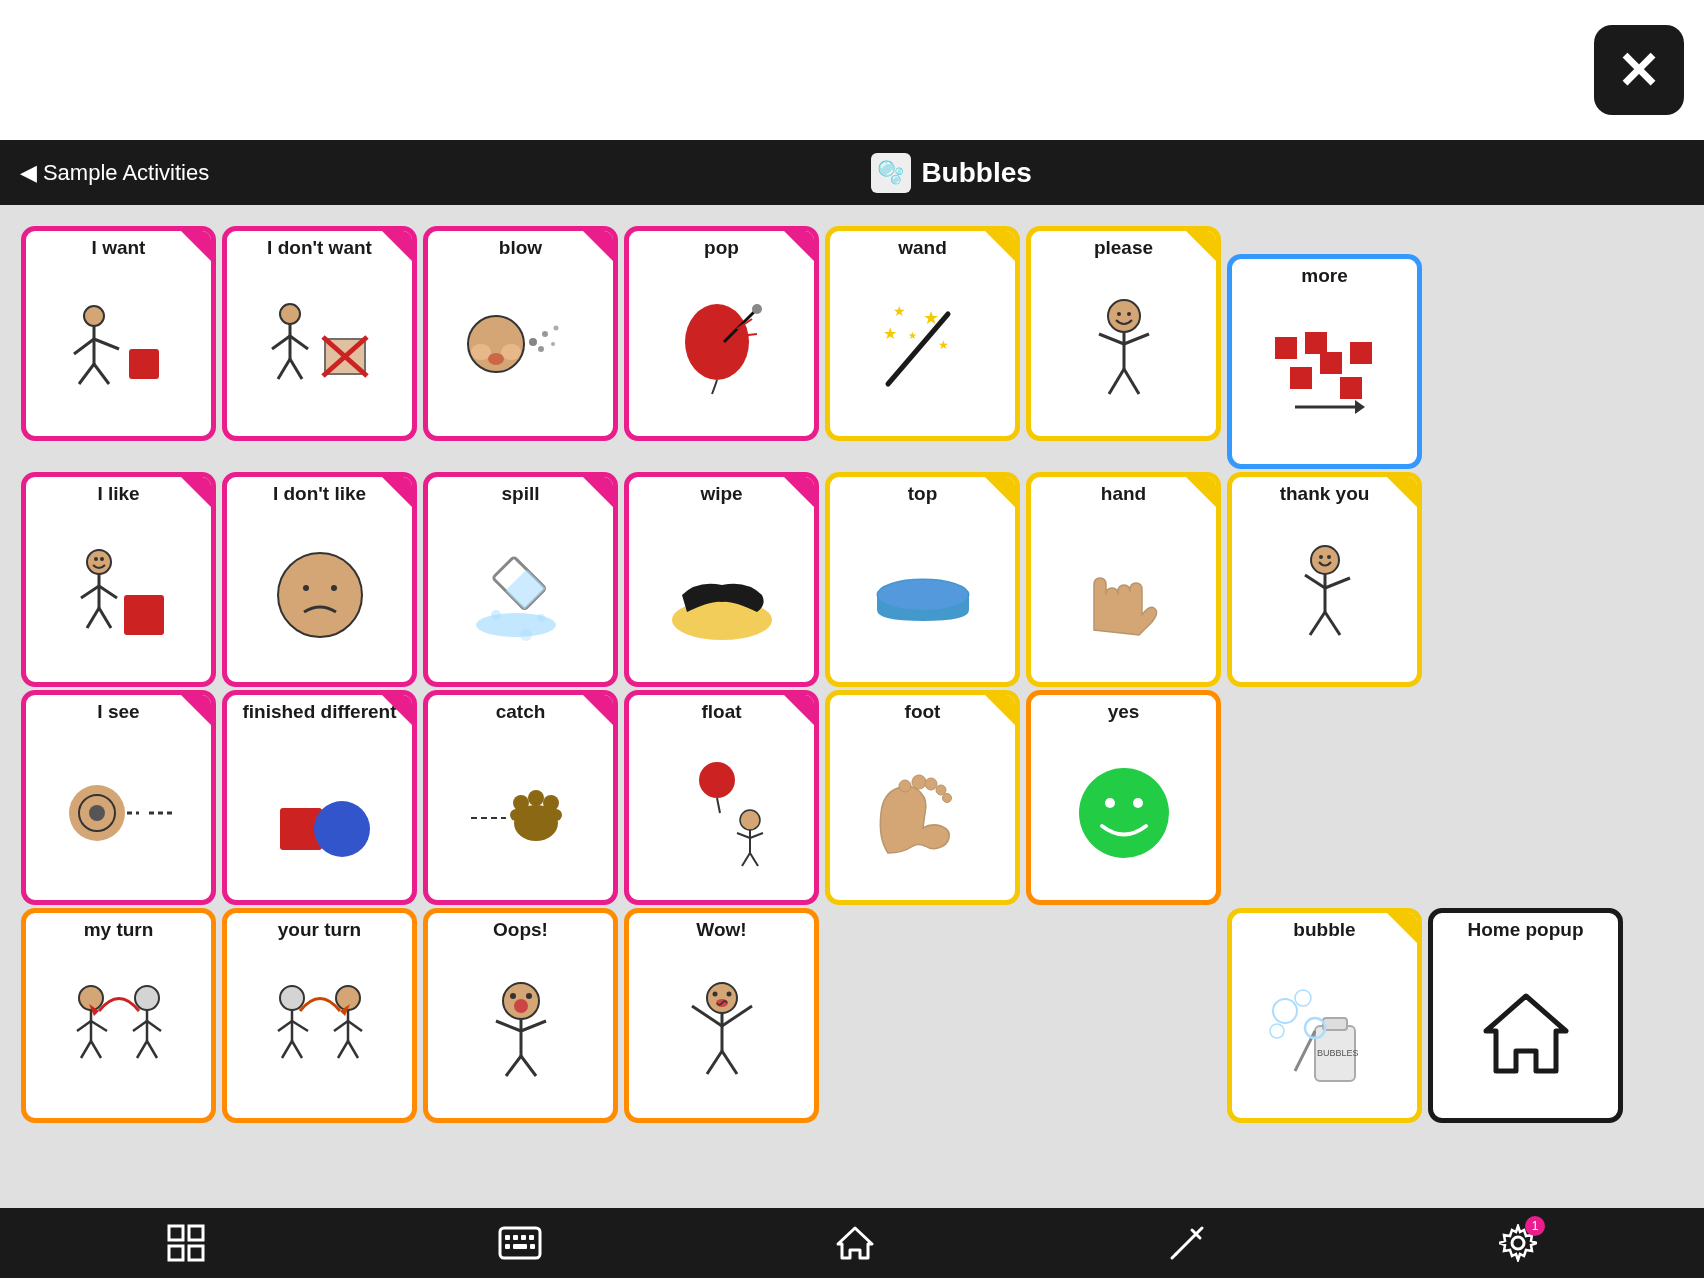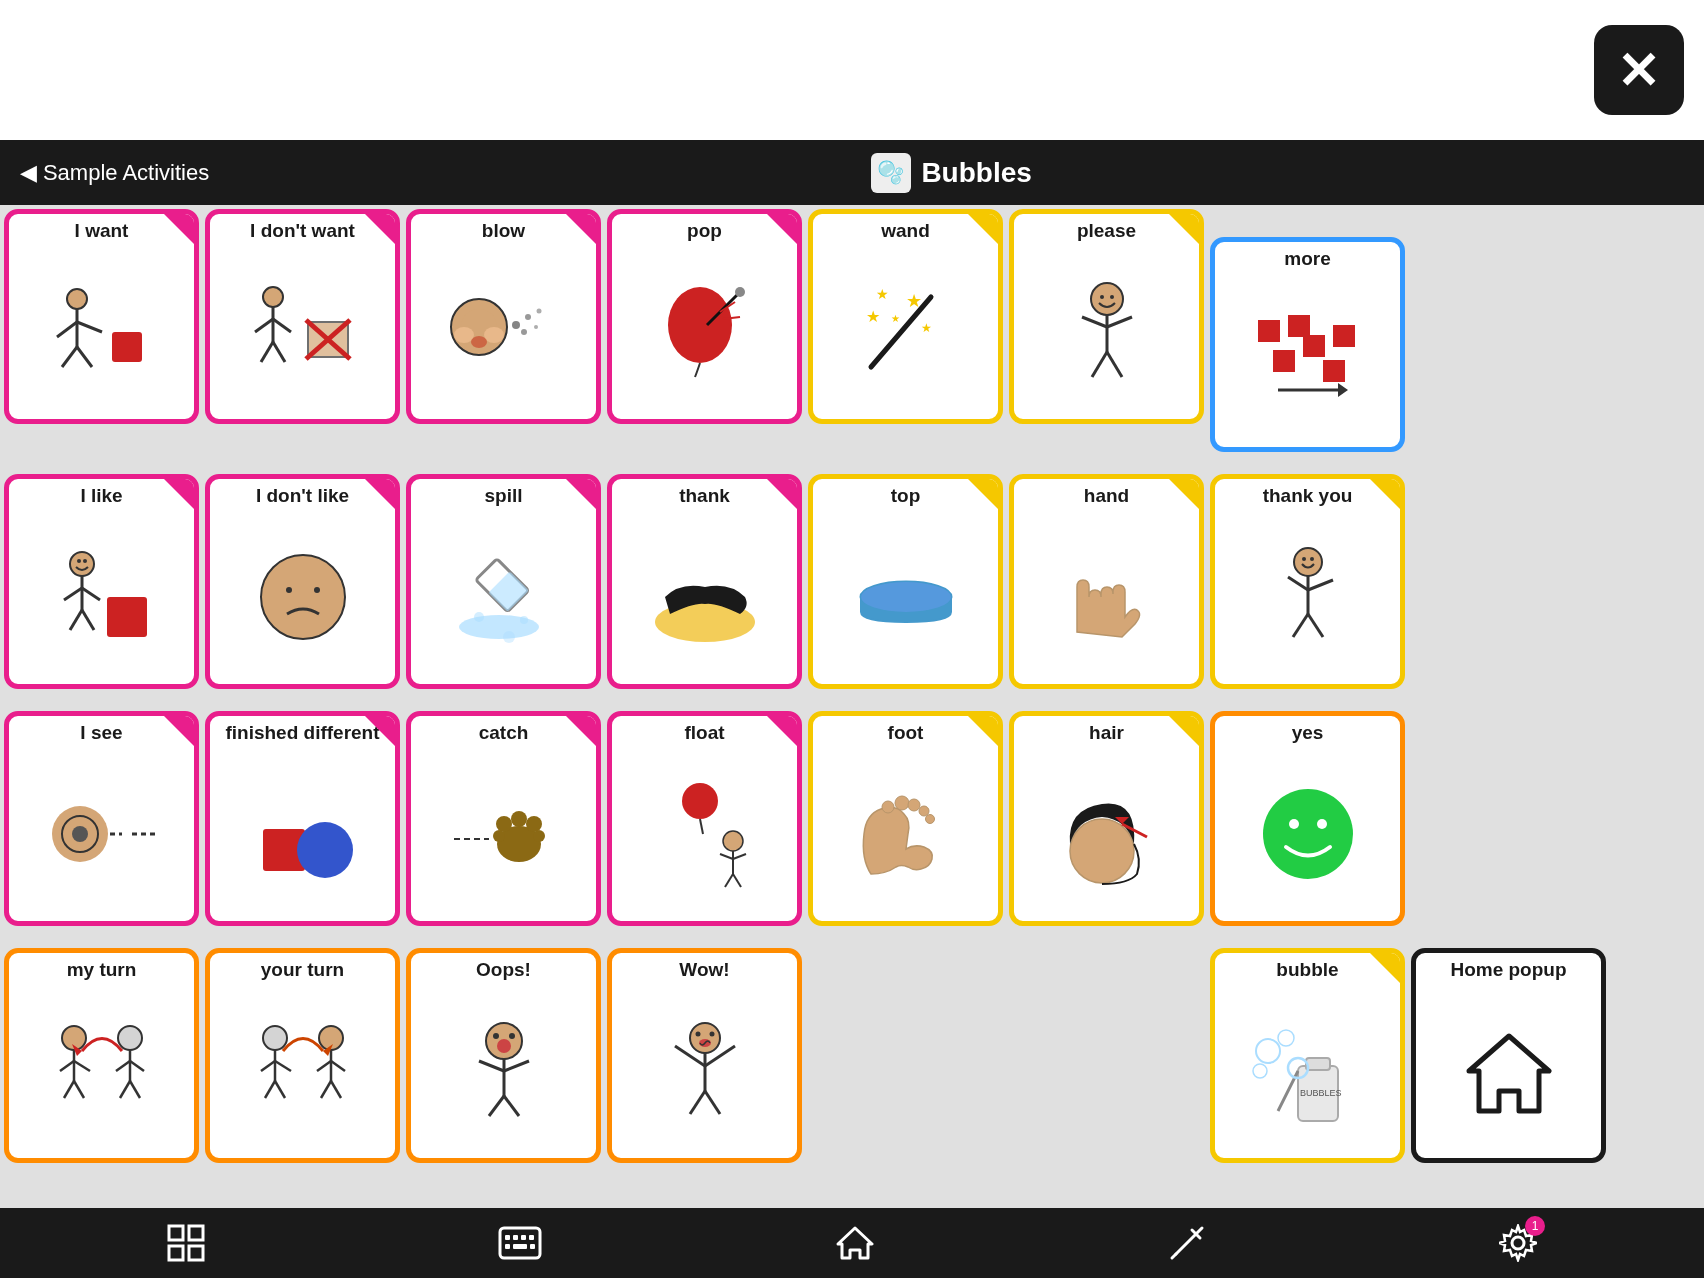--- a/index.html
+++ b/index.html
@@ -73,24 +73,24 @@
     }
     .nav-title-text {
       color: #fff;
       font-size: 28px;
       font-weight: bold;
     }
 
     
     .main-area {
       background: #e0e0e0;
-      padding: 4px;
+      padding: 21px;
       display: flex;
       flex-direction: column;
-      gap: 22px;
+      gap: 3px;
       height: calc(1278px - 140px - 65px - 70px);
     }
 
     .grid-row {
       display: flex;
       gap: 6px;
     }
 
     
     .card {
@@ -384,21 +384,21 @@
 
     <ellipse cx="55" cy="85" rx="40" ry="12" fill="#aaddff" opacity="0.7"></ellipse>
     <circle cx="35" cy="75" r="5" fill="#aaddff" opacity="0.5"></circle>
     <circle cx="80" cy="78" r="4" fill="#aaddff" opacity="0.5"></circle>
     <circle cx="65" cy="95" r="6" fill="#aaddff" opacity="0.4"></circle>
   </svg>
         </div>
       </div>
       <div class="card border-pink">
         <div class="corner-triangle "></div>
-        <div class="card-label">thank</div>
+        <div class="card-label">wipe</div>
         <div class="card-img">
           <svg viewBox="0 0 120 110" width="120" height="110">
 
     <ellipse cx="60" cy="80" rx="50" ry="20" fill="#f0c030" opacity="0.8"></ellipse>
 
     <path d="M20 55 Q35 40 60 45 Q85 40 100 55 Q105 65 95 72 Q70 60 60 62 Q50 60 25 72 Z" fill="#1a1a1a"></path>
   </svg>
         </div>
       </div>
       <div class="card border-yellow">
@@ -512,36 +512,20 @@
         <div class="card-img">
           <svg viewBox="0 0 120 110" width="120" height="110">
 
     <path d="M25 95 Q15 80 18 55 Q20 35 35 30 Q50 25 58 35 Q65 42 62 55 L60 70 Q68 65 78 68 Q88 72 86 80 Q84 88 75 90 Q68 92 62 88 Q55 85 50 88 Q40 95 25 95 Z" fill="#d4a676" stroke="#b8956a" stroke-width="1.5"></path>
 
     <circle cx="42" cy="28" r="6" fill="#d4a676" stroke="#b8956a" stroke-width="1"></circle>
     <circle cx="56" cy="24" r="7" fill="#d4a676" stroke="#b8956a" stroke-width="1"></circle>
     <circle cx="68" cy="26" r="6" fill="#d4a676" stroke="#b8956a" stroke-width="1"></circle>
     <circle cx="78" cy="32" r="5" fill="#d4a676" stroke="#b8956a" stroke-width="1"></circle>
     <circle cx="84" cy="40" r="4.5" fill="#d4a676" stroke="#b8956a" stroke-width="1"></circle>
-  </svg>
-        </div>
-      </div>
-      <div class="card border-yellow">
-        <div class="corner-triangle corner-yellow"></div>
-        <div class="card-label">hair</div>
-        <div class="card-img">
-          <svg viewBox="0 0 120 110" width="120" height="110">
-
-    <circle cx="55" cy="72" r="32" fill="#d4a676" stroke="#b8956a" stroke-width="1.5"></circle>
-
-    <path d="M23 65 Q20 30 55 25 Q90 20 87 65 Q80 40 55 38 Q30 40 23 65 Z" fill="#1a1a1a"></path>
-    <path d="M87 65 Q95 80 90 95 Q82 105 55 105" stroke="#1a1a1a" stroke-width="2" fill="none"></path>
-
-    <line x1="100" y1="58" x2="75" y2="45" stroke="#cc2222" stroke-width="3"></line>
-    <polygon points="75,45 82,38 68,38" fill="#cc2222"></polygon>
   </svg>
         </div>
       </div>
       <div class="card border-orange">
         <div class="card-label">yes</div>
         <div class="card-img">
           <svg viewBox="0 0 120 110" width="120" height="110">
 
     <circle cx="60" cy="55" r="45" fill="#22cc44"></circle>
     <circle cx="46" cy="45" r="5" fill="#fff"></circle>

